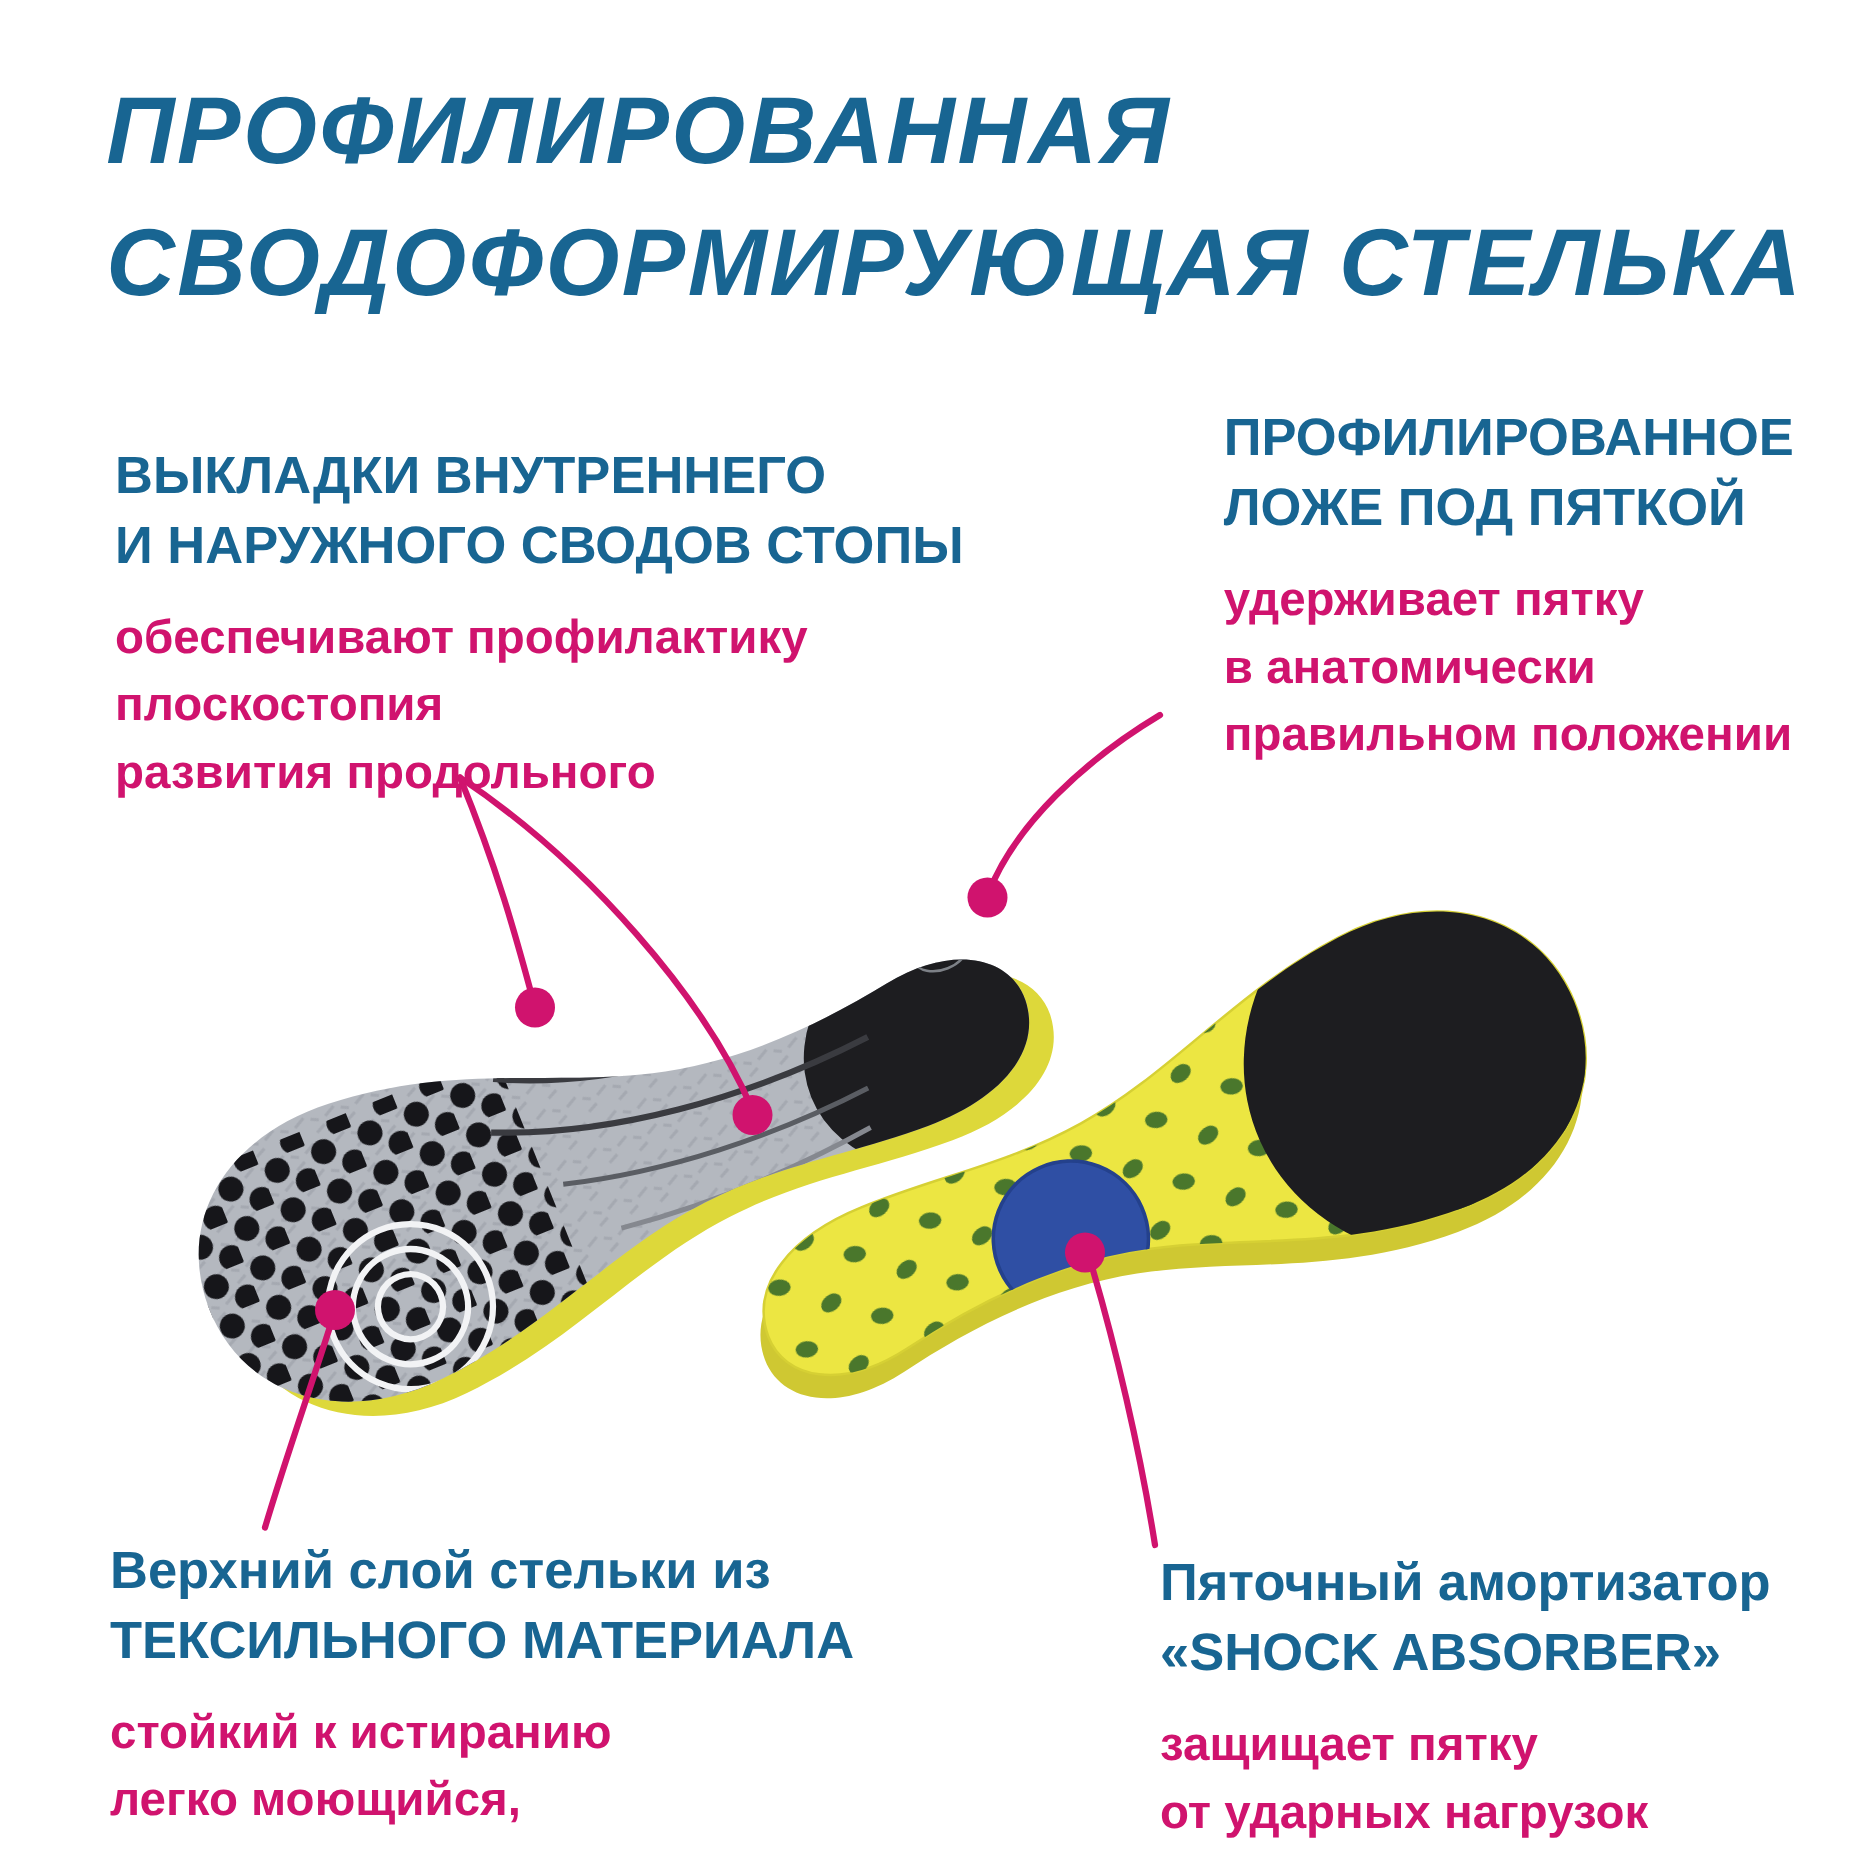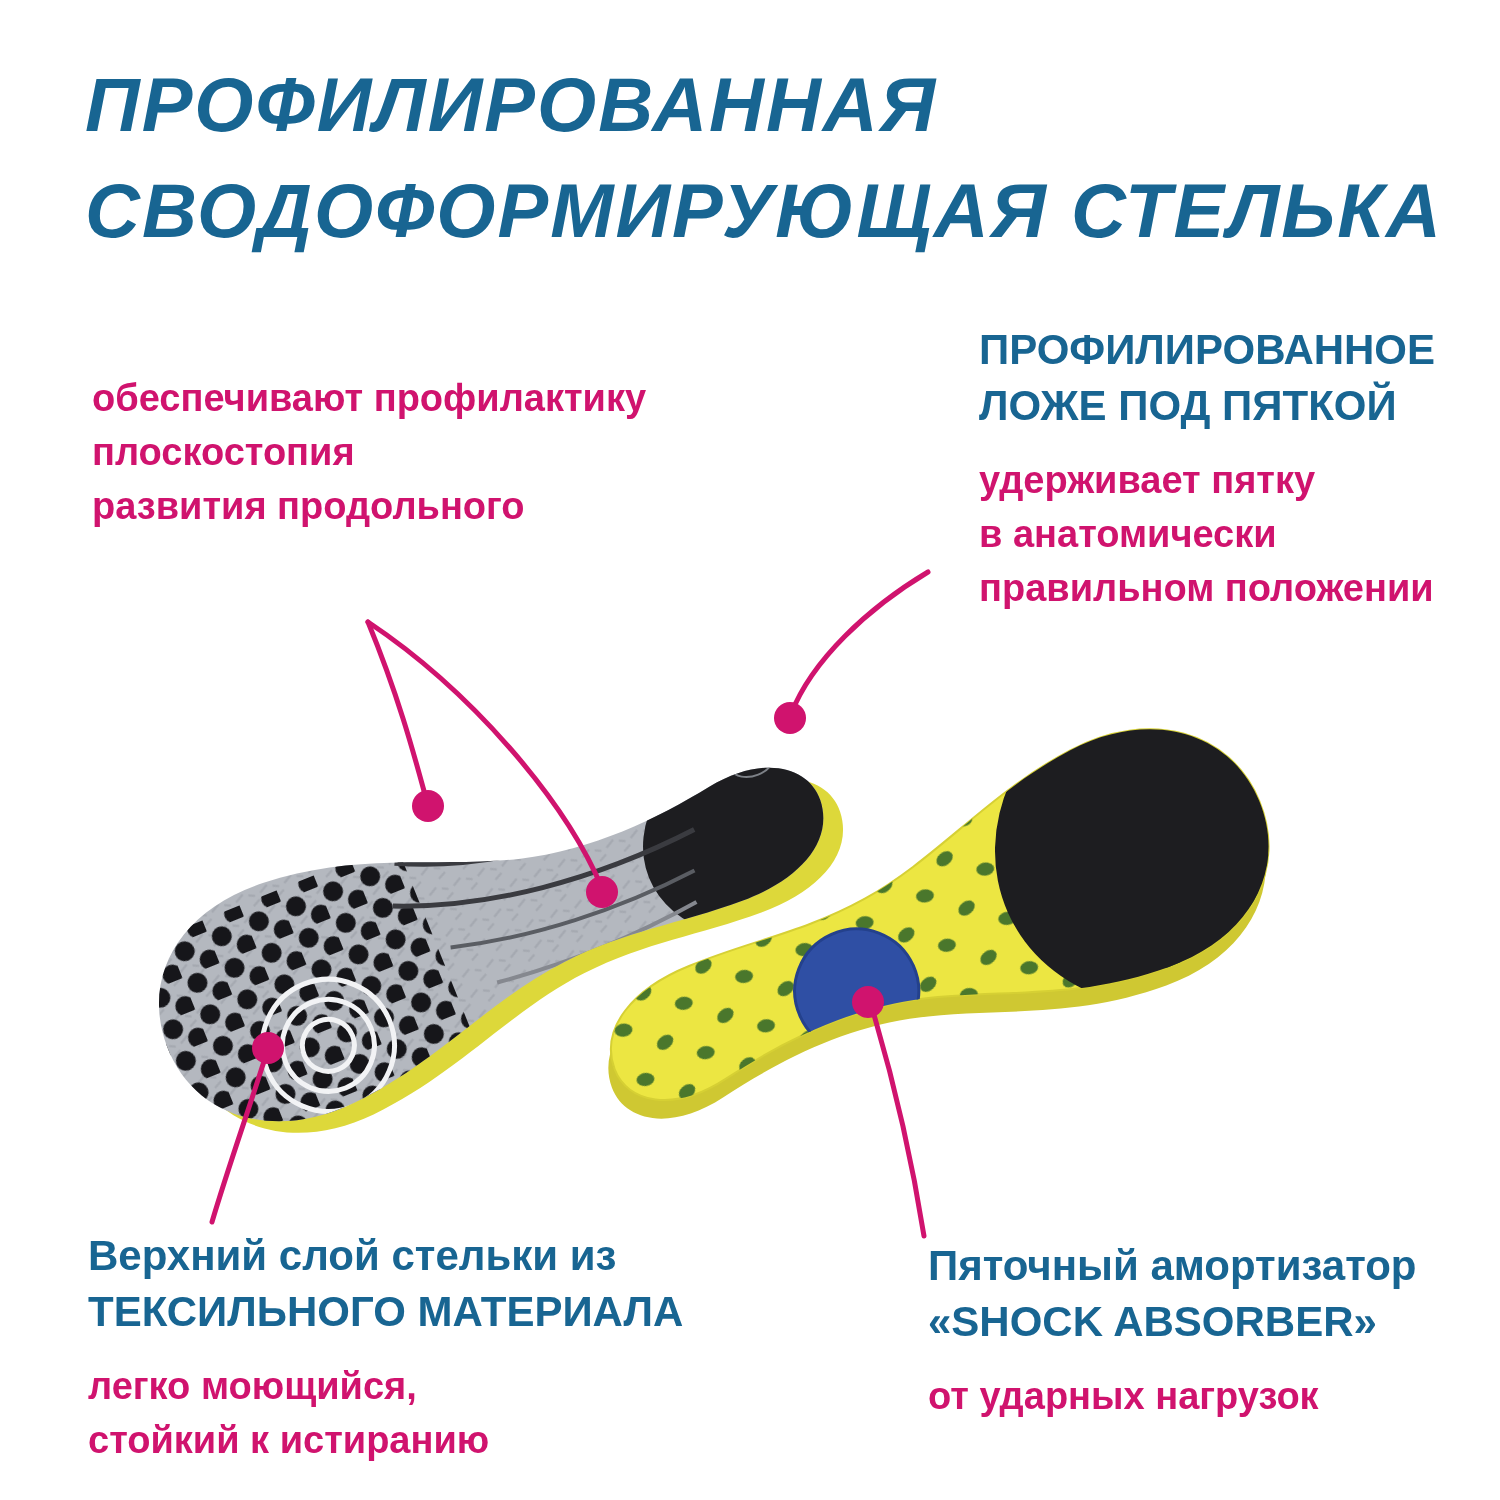--- a/index.html
+++ b/index.html
@@ -105,20 +105,24 @@
       <circle cx="868" cy="1002" r="16"></circle>
     </g>
   </svg>
 
   <div class="txt title">
     <div>ПРОФИЛИРОВАННАЯ</div>
     <div>СВОДОФОРМИРУЮЩАЯ СТЕЛЬКА</div>
   </div>
 
   <div class="txt blk-arch">
+    <div class="co-heading">
+      <div>ВЫКЛАДКИ ВНУТРЕННЕГО</div>
+      <div>И НАРУЖНОГО СВОДОВ СТОПЫ</div>
+    </div>
     <div class="co-body">
       <div>обеспечивают профилактику</div>
       <div>плоскостопия</div>
       <div>развития продольного</div>
     </div>
   </div>
 
   <div class="txt blk-heel">
     <div class="co-heading">
       <div>ПРОФИЛИРОВАННОЕ</div>
@@ -130,28 +134,29 @@
       <div>правильном положении</div>
     </div>
   </div>
 
   <div class="txt blk-top">
     <div class="co-heading">
       <div>Верхний слой стельки из</div>
       <div>ТЕКСИЛЬНОГО МАТЕРИАЛА</div>
     </div>
     <div class="co-body">
+      <div>стойкий к истиранию</div>
       <div>легко моющийся,</div>
-      <div>стойкий к истиранию</div>
     </div>
   </div>
 
   <div class="txt blk-shock">
     <div class="co-heading">
       <div>Пяточный амортизатор</div>
       <div>«SHOCK ABSORBER»</div>
     </div>
     <div class="co-body">
+      <div>защищает пятку</div>
       <div>от ударных нагрузок</div>
     </div>
   </div>
 
 </div>
 
 </body></html>

